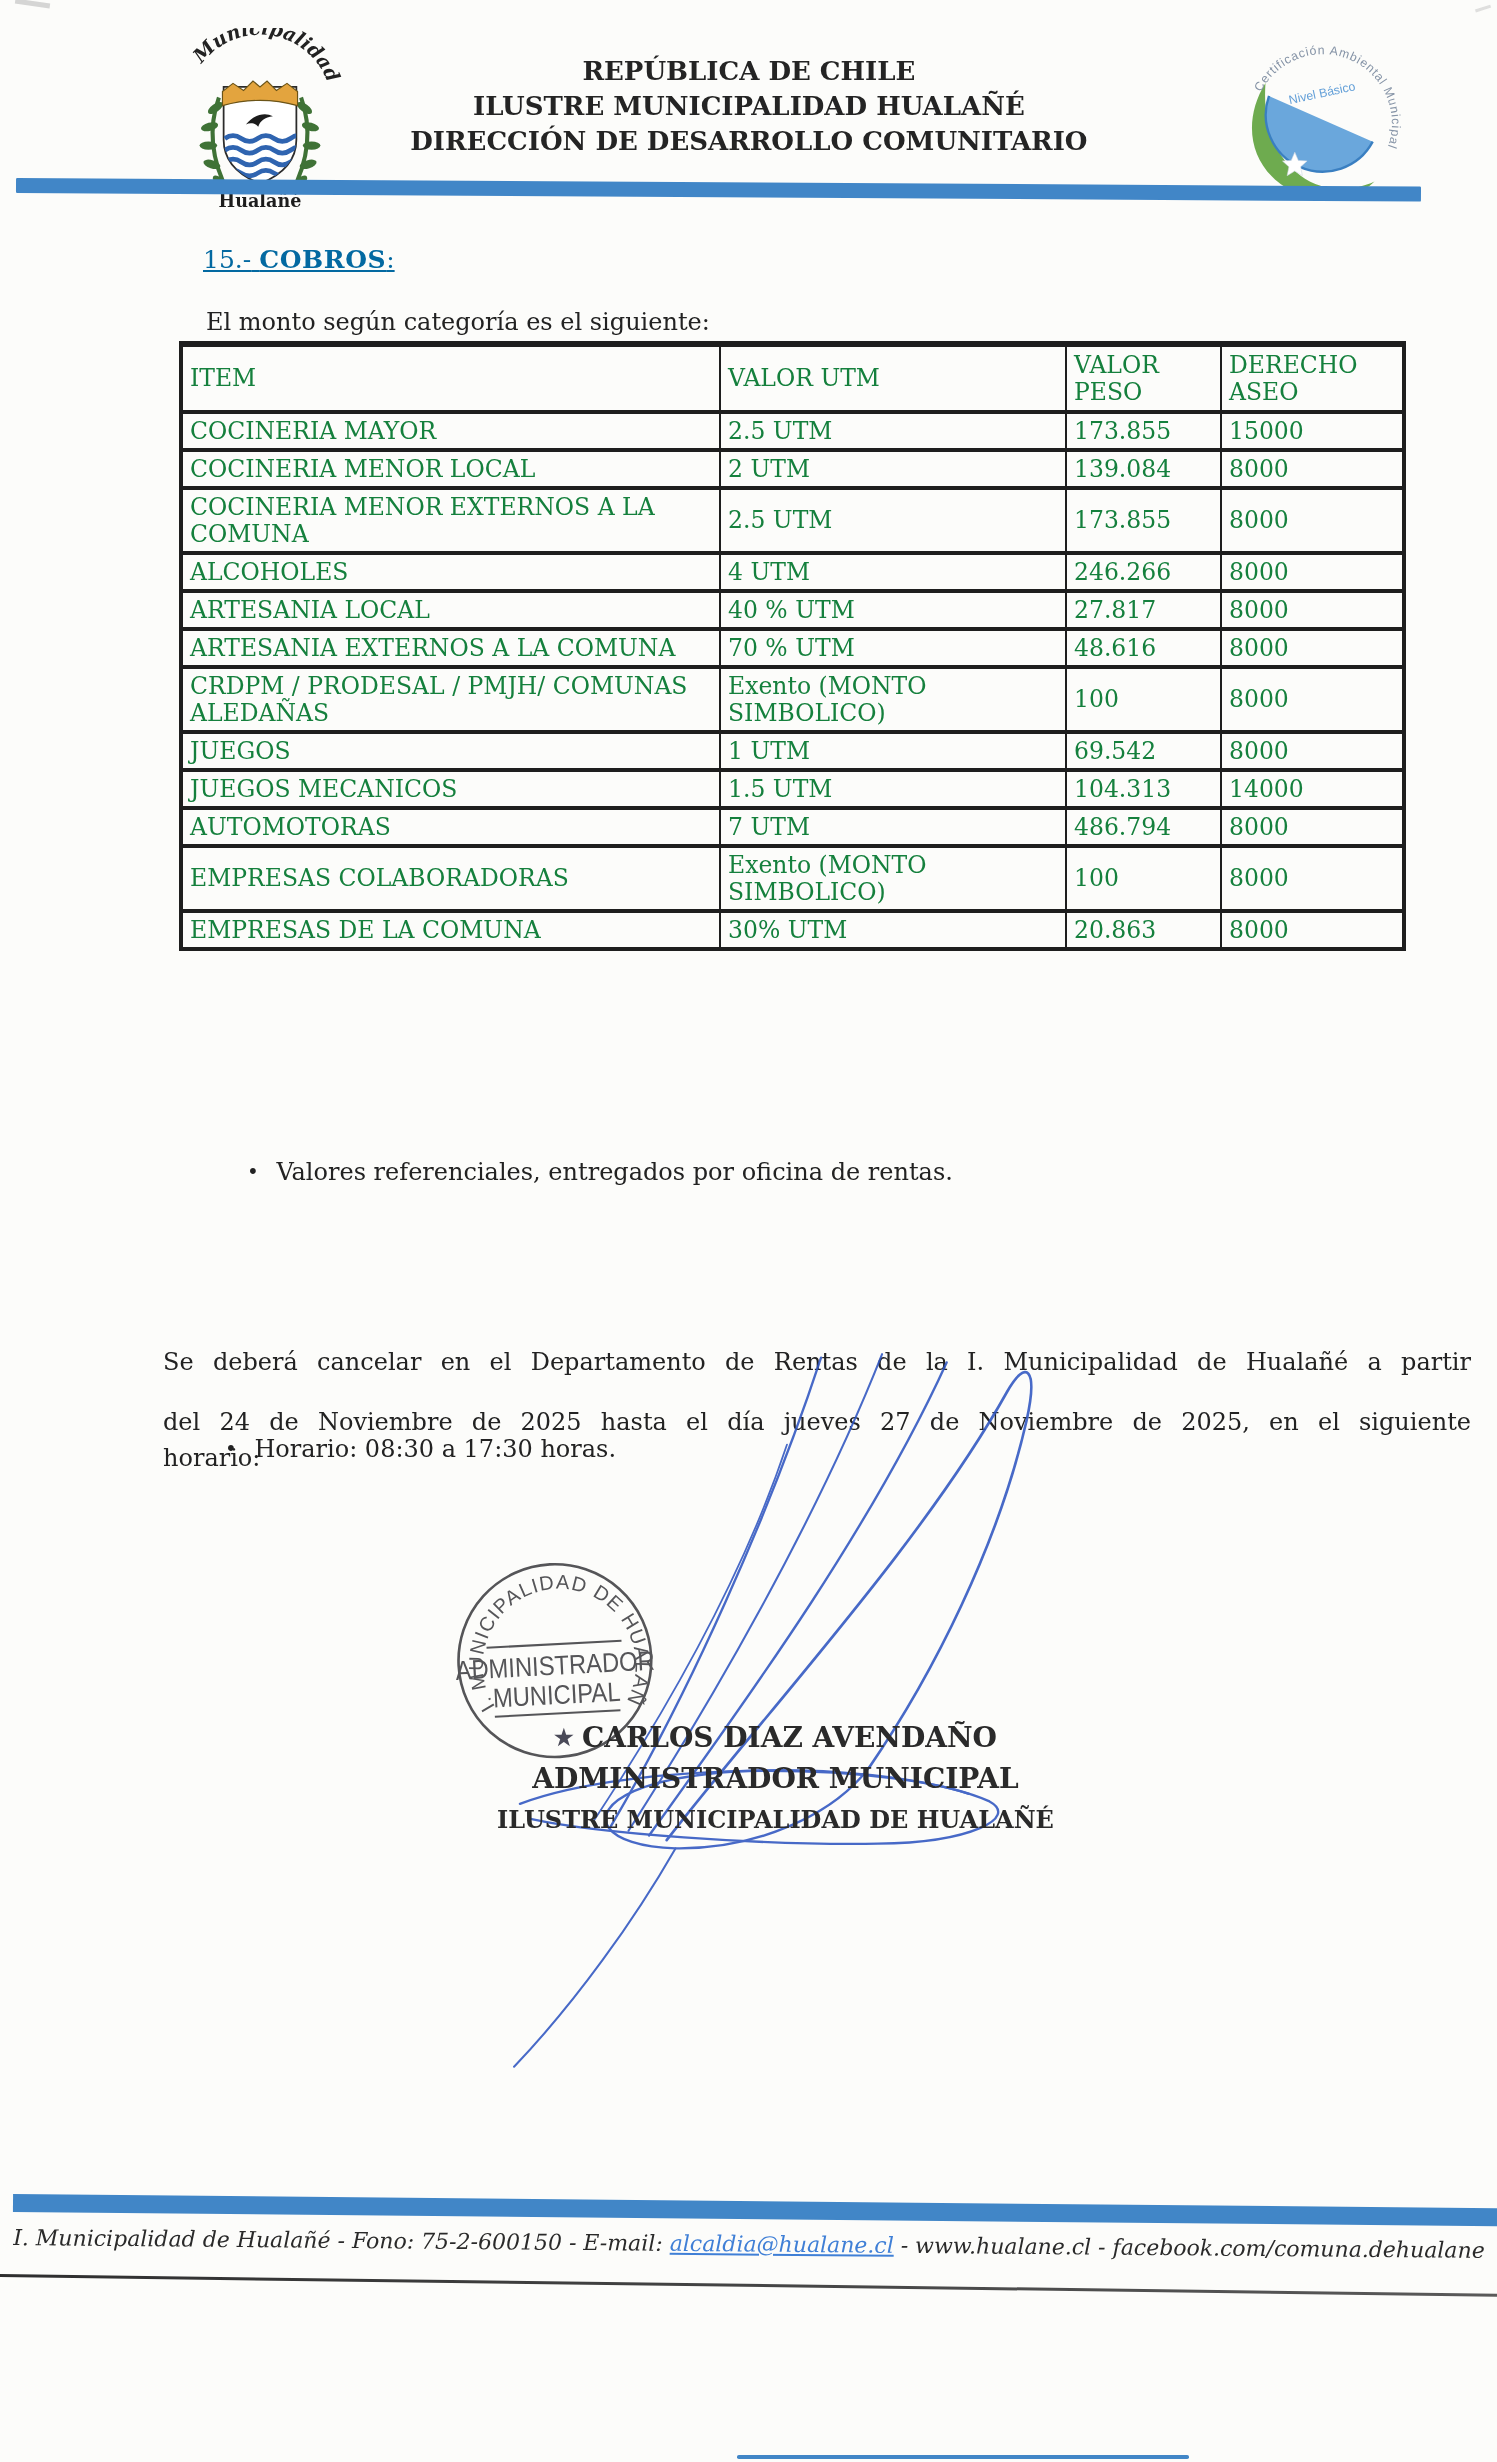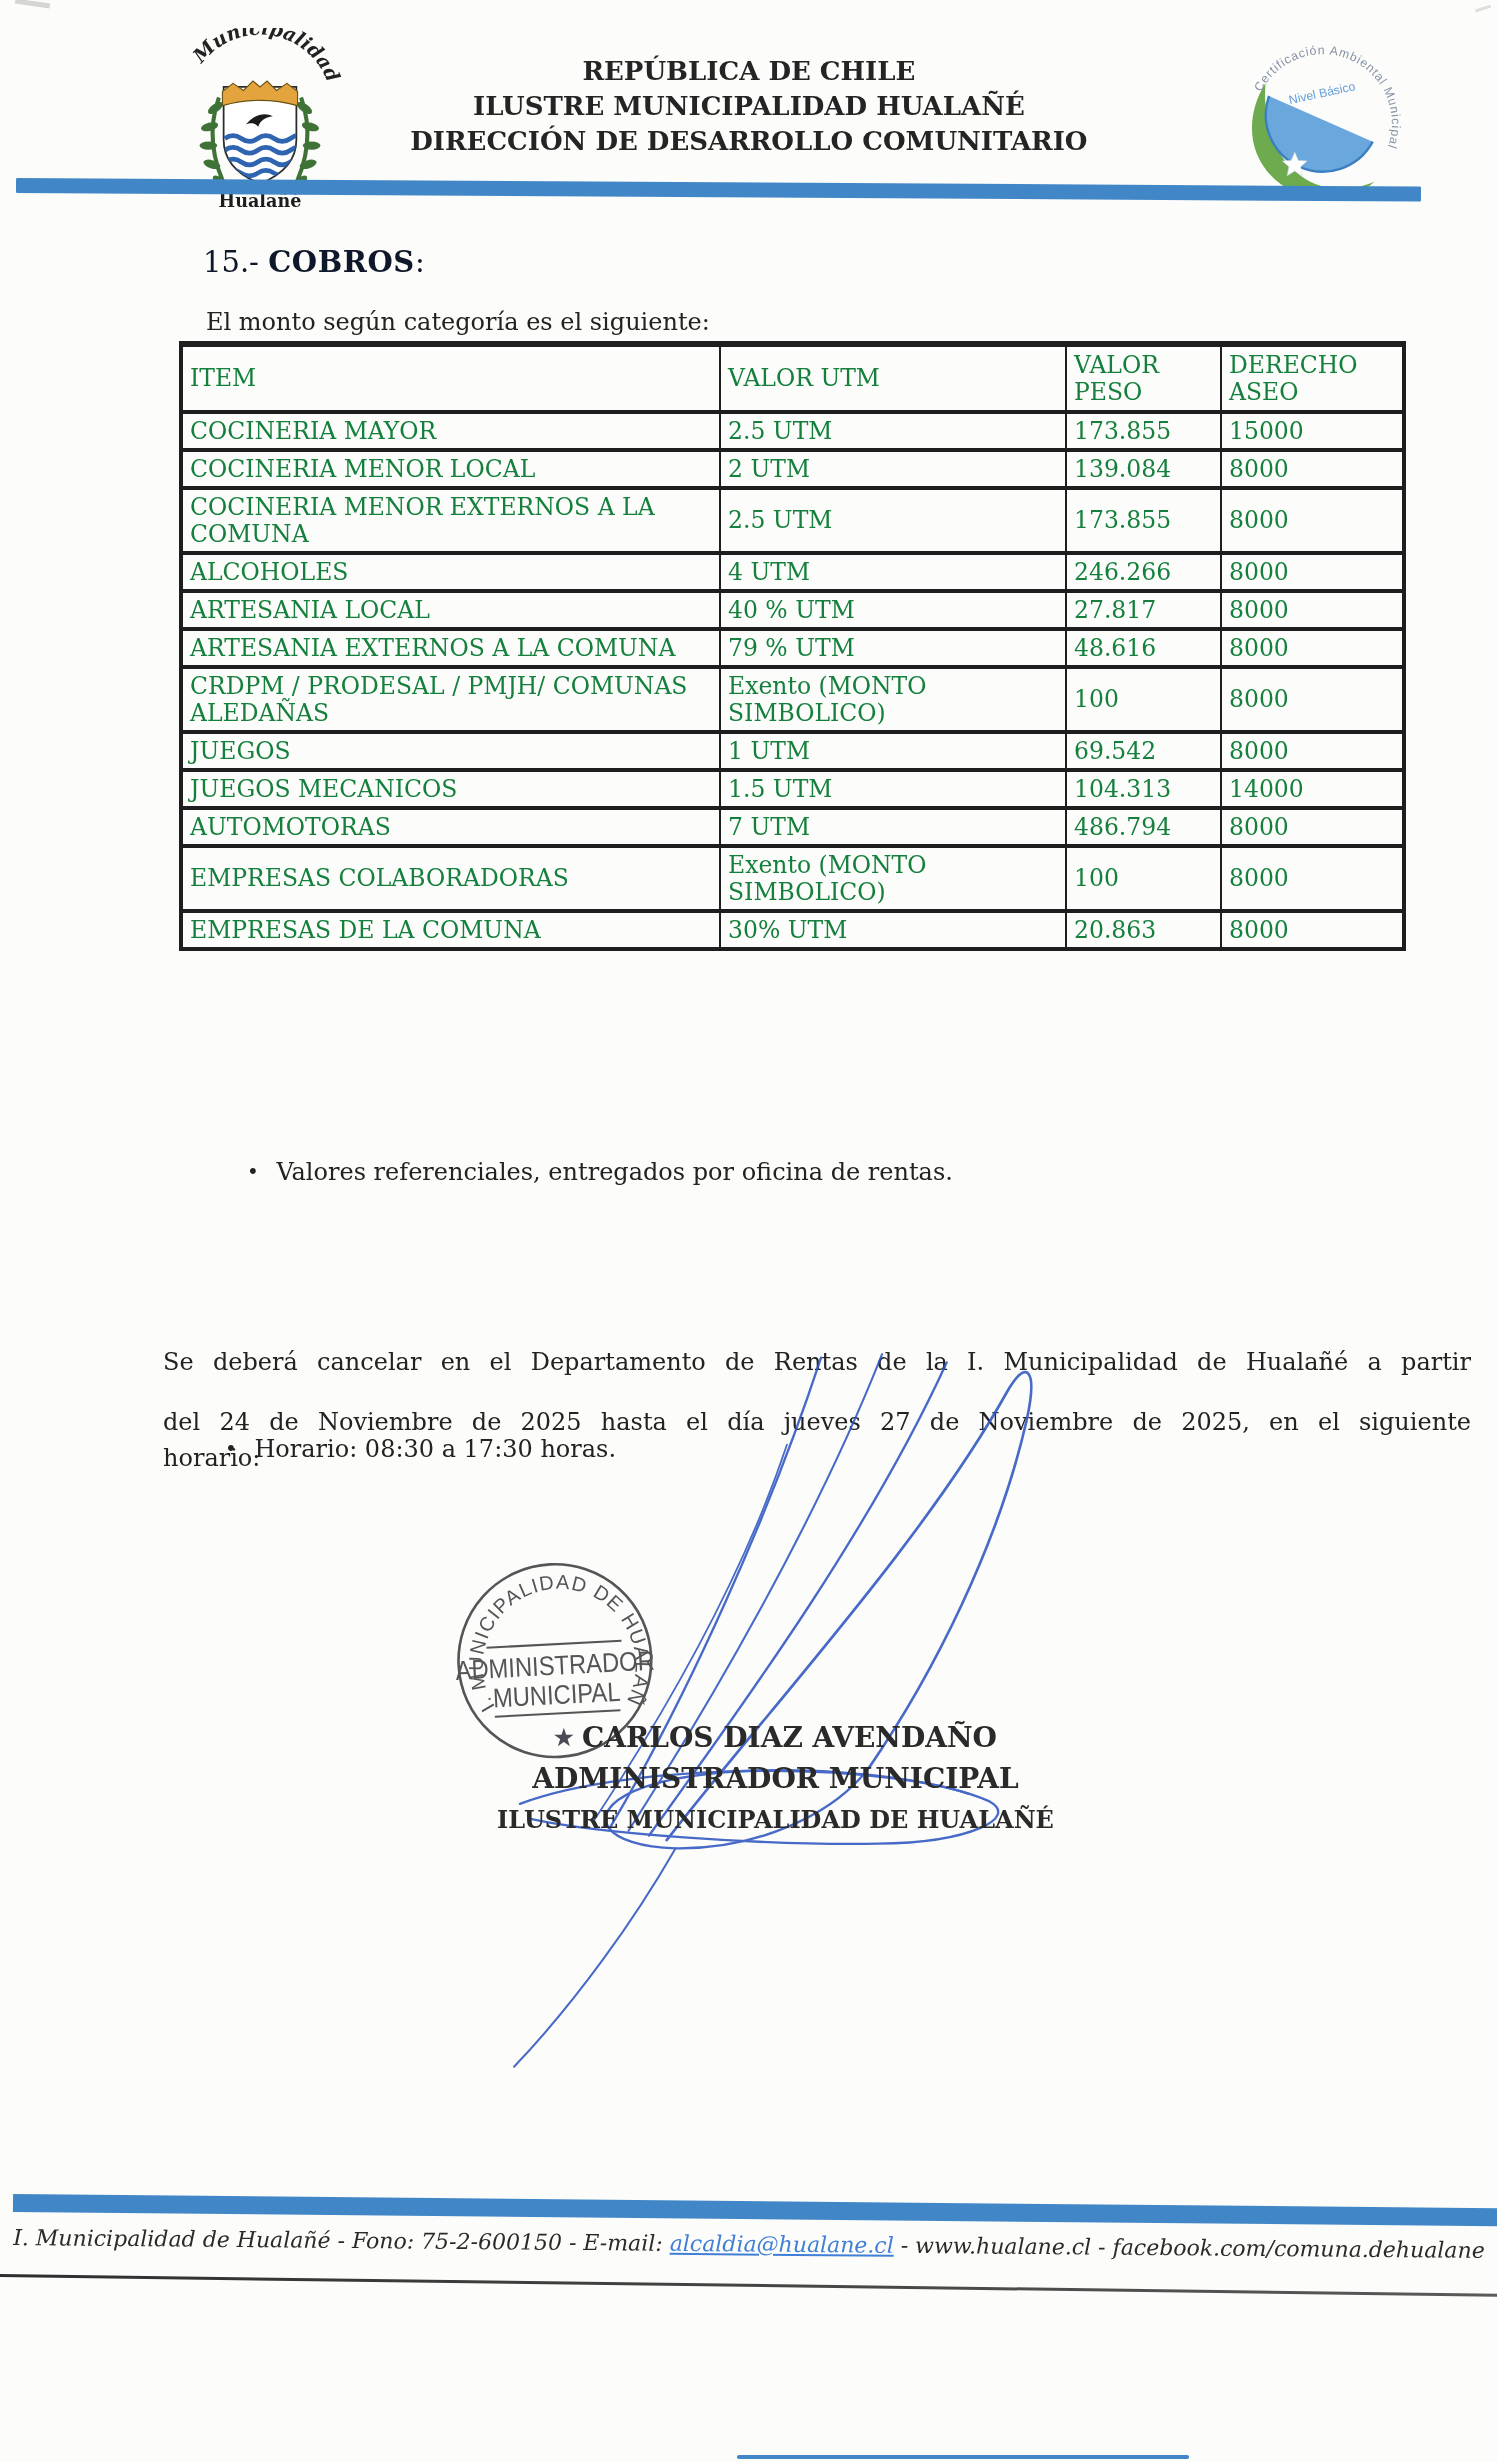--- a/index.html
+++ b/index.html
@@ -8,21 +8,21 @@
     font-family:"DejaVu Serif","Liberation Serif",serif;color:#1d1d1d;
   }
   
   .crest{position:absolute;left:172px;top:28px;width:176px;height:187px;}
   .eco{position:absolute;left:1235px;top:35px;width:177px;height:177px;}
   .hdr-title{position:absolute;left:26.4px;top:54px;width:1445px;text-align:center;
     font-weight:bold;font-size:26px;line-height:35px;letter-spacing:0px;color:#242424;}
   .bar-top{position:absolute;left:16.4px;top:178px;width:1405px;height:15.3px;
     transform:rotate(0.35deg);transform-origin:left center;border-radius:1.2px;}
   
-  .cobros{position:absolute;left:203px;top:245px;font-size:29px;color:#0f172a;}
+  .cobros{position:absolute;left:203px;top:245px;font-size:25px;color:#0369a1;text-decoration:underline;}
   .cobros b{font-weight:bold;letter-spacing:0.6px;}
   .intro{position:absolute;left:206px;top:308px;font-size:24px;color:#222;}
   
   .tblwrap{position:absolute;left:179px;top:341px;width:1225px;}
   table.main{border-collapse:collapse;table-layout:fixed;width:1223px;
     border:4.1px solid #1e1e1e;border-top-width:6.5px;}
   table.main th,table.main td{
     border:2.3px solid #1e1e1e;border-top-width:4.1px;border-bottom-width:4.1px;
     font-size:23.5px;line-height:27px;font-weight:normal;text-align:left;
     padding:3.5px 5.9px 3.5px 7px;vertical-align:middle;color:#15803d;word-wrap:break-word;}
@@ -183,21 +183,21 @@
 
     <tr>
       <td class="c-item">ARTESANIA LOCAL</td>
       <td class="c-utm">40 % UTM</td>
       <td class="c-peso">27.817</td>
       <td class="c-aseo">8000</td>
     </tr>
 
     <tr>
       <td class="c-item">ARTESANIA EXTERNOS A LA COMUNA</td>
-      <td class="c-utm">79 % UTM</td>
+      <td class="c-utm">70 % UTM</td>
       <td class="c-peso">48.616</td>
       <td class="c-aseo">8000</td>
     </tr>
 
     <tr>
       <td class="c-item">CRDPM / PRODESAL / PMJH/ COMUNAS ALEDAÑAS</td>
       <td class="c-utm">Exento (MONTO SIMBOLICO)</td>
       <td class="c-peso">100</td>
       <td class="c-aseo">8000</td>
     </tr>

